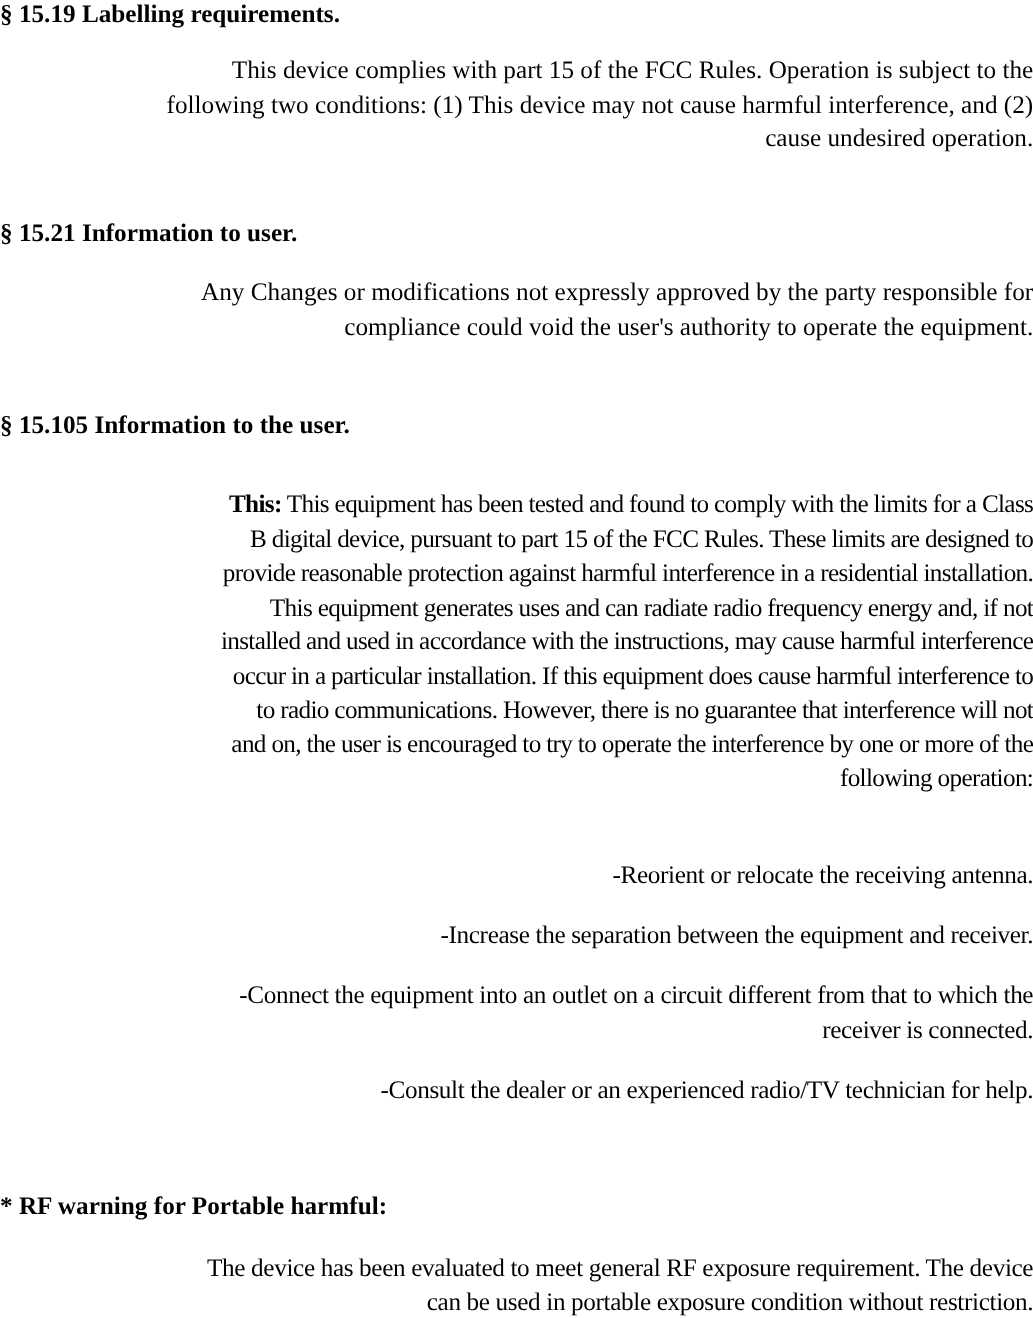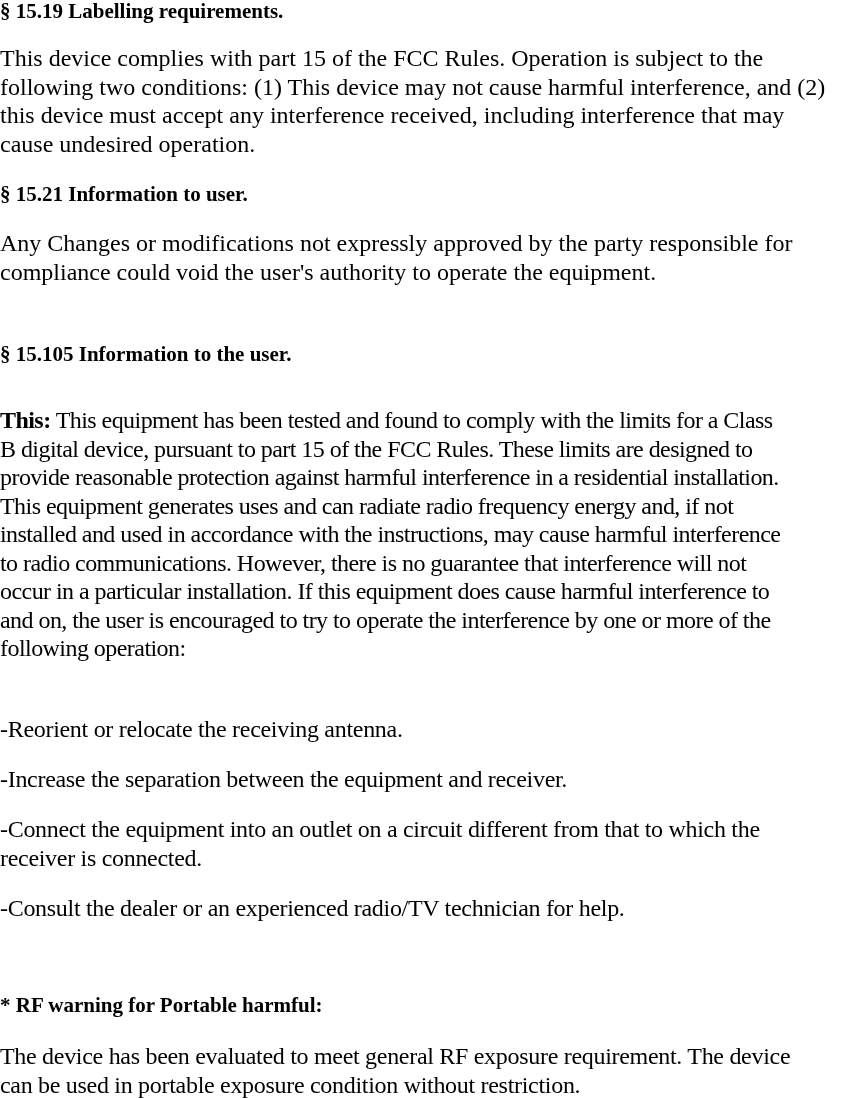--- a/index.html
+++ b/index.html
@@ -27,56 +27,56 @@
       width: 861px;
       margin: 0;
       white-space: nowrap;
     }
     .heading {
       font-weight: bold;
       font-size: 21px;
       line-height: 28px;
     }
     .para {
-      font-size: 24px;
+      font-size: 21px;
       line-height: 28.5px;
+      text-align: right;
     }
     .para .line { display: block; }
     .para.cond { letter-spacing: -0.55px; }
     .para.cond2 { letter-spacing: -0.3px; }
     b { font-weight: bold; }
   </style>
 </head>
 <body>
 
 <div class="doc">
 
   <div class="block heading" style="top:-3px;">§ 15.19 Labelling requirements.</div>
   <div class="block para" style="top:44px;">
     <span class="line">This device complies with part 15 of the FCC Rules. Operation is subject to the</span>
     <span class="line">following two conditions: (1) This device may not cause harmful interference, and (2)</span>
-    <span class="line">this device must accept any interference received, including interference that may</span>
     <span class="line">cause undesired operation.</span>
   </div>
 
   <div class="block heading" style="top:180px;">§ 15.21 Information to user.</div>
   <div class="block para" style="top:229px;">
     <span class="line">Any Changes or modifications not expressly approved by the party responsible for</span>
     <span class="line">compliance could void the user's authority to operate the equipment.</span>
   </div>
 
   <div class="block heading" style="top:340px;">§ 15.105 Information to the user.</div>
   <div class="block para cond" style="top:406px;">
     <span class="line"><b>This:</b><span> This equipment has been tested and found to comply with the limits for a Class</span></span>
     <span class="line">B digital device, pursuant to part 15 of the FCC Rules. These limits are designed to</span>
     <span class="line">provide reasonable protection against harmful interference in a residential installation.</span>
     <span class="line">This equipment generates uses and can radiate radio frequency energy and, if not</span>
     <span class="line">installed and used in accordance with the instructions, may cause harmful interference</span>
+    <span class="line">occur in a particular installation. If this equipment does cause harmful interference to</span>
     <span class="line">to radio communications. However, there is no guarantee that interference will not</span>
-    <span class="line">occur in a particular installation. If this equipment does cause harmful interference to</span>
     <span class="line">and on, the user is encouraged to try to operate the interference by one or more of the</span>
     <span class="line">following operation:</span>
   </div>
 
   <div class="block para cond2" style="top:715px;">
     <span class="line">-Reorient or relocate the receiving antenna.</span>
   </div>
   <div class="block para cond2" style="top:765px;">
     <span class="line">-Increase the separation between the equipment and receiver.</span>
   </div>

